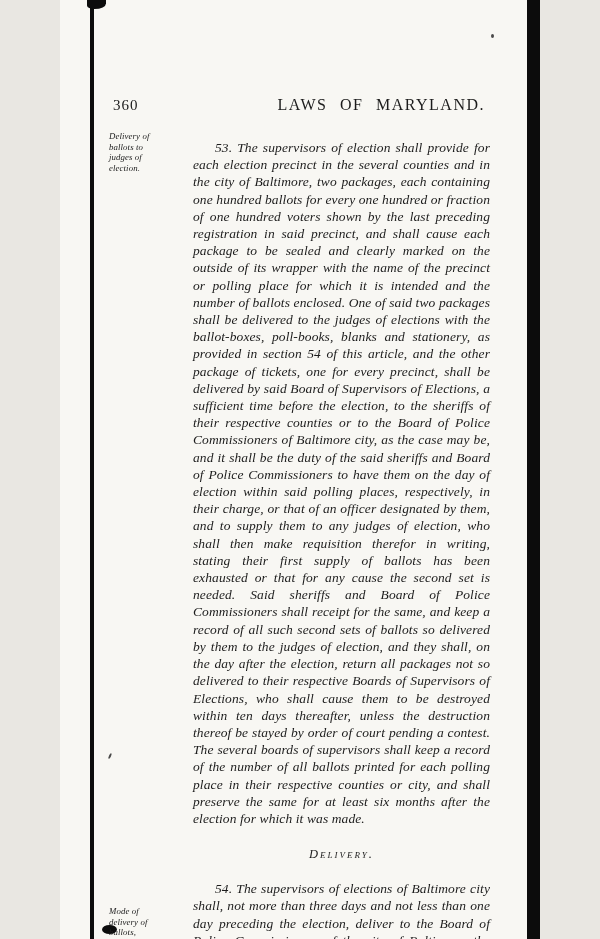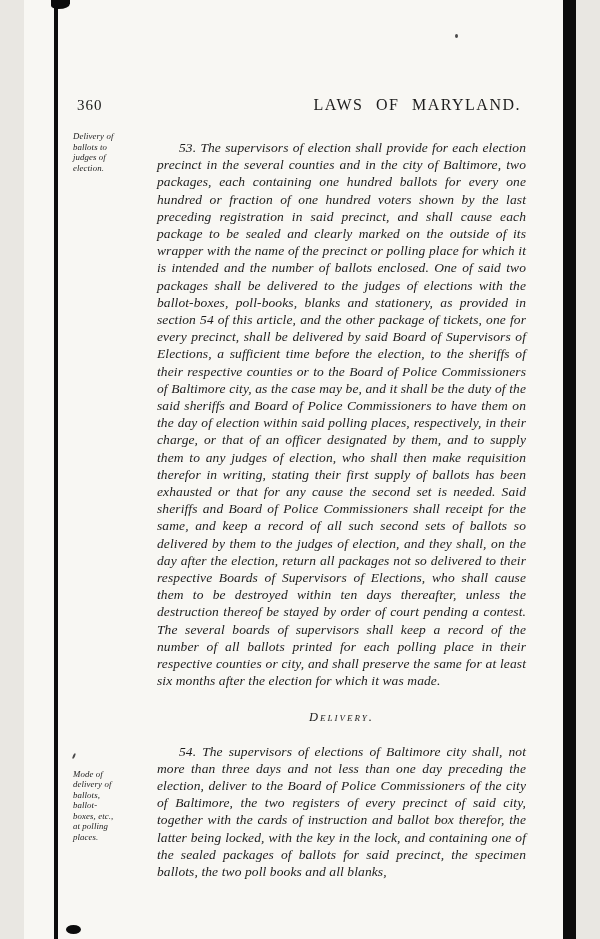--- a/index.html
+++ b/index.html
@@ -1,20 +1,20 @@
 <!DOCTYPE html>
 <html><head>
 <meta charset="utf-8">
 <style>
   :root { }
   * { box-sizing: border-box; }
   html, body { margin: 0; padding: 0; background: #e9e7e2; }
   .page {
     position: relative;
-    width: 552px;
+    width: 480px;
     height: 939px;
     margin: 0 auto;
     background: var(--paper, #f8f7f3);
     overflow: hidden;
     font-family: "Liberation Serif", "DejaVu Serif", serif;
     color: var(--ink, #1c1c1c);
   }
 
   
   .scan-bar { position: absolute; top: 0; bottom: 0; background: #0c0c0c; }

